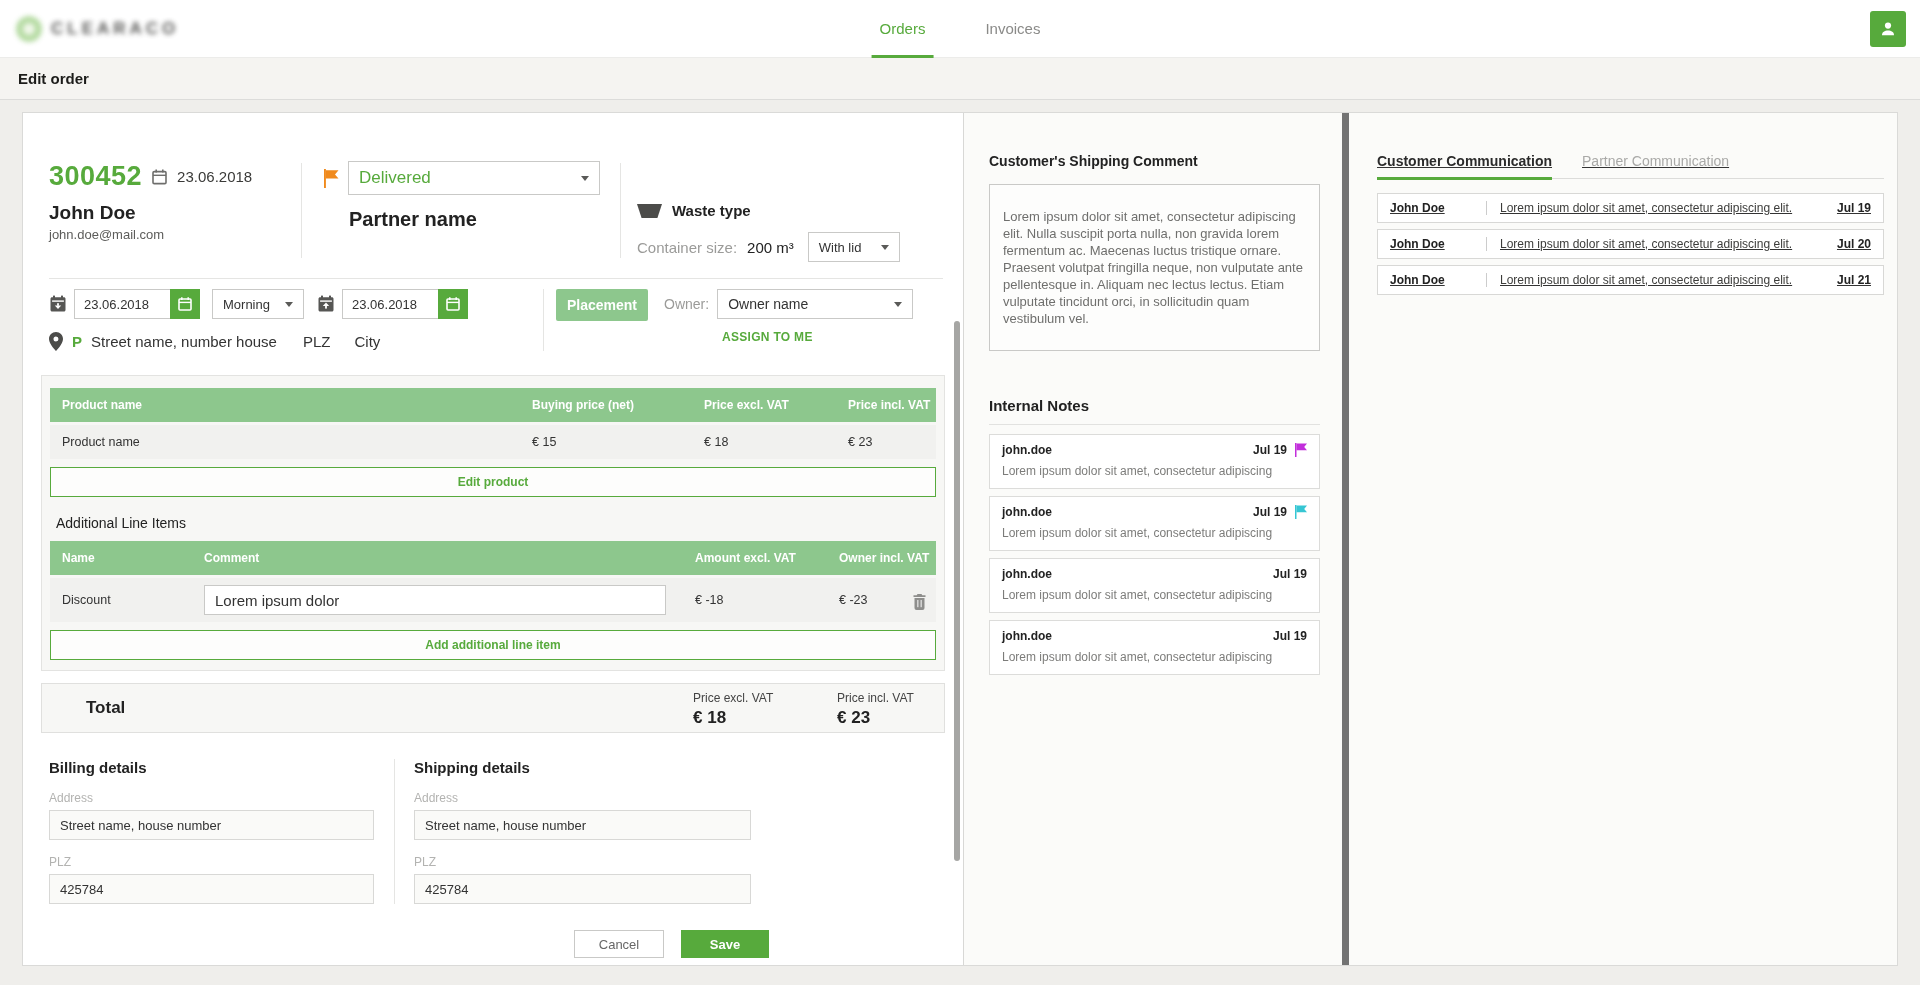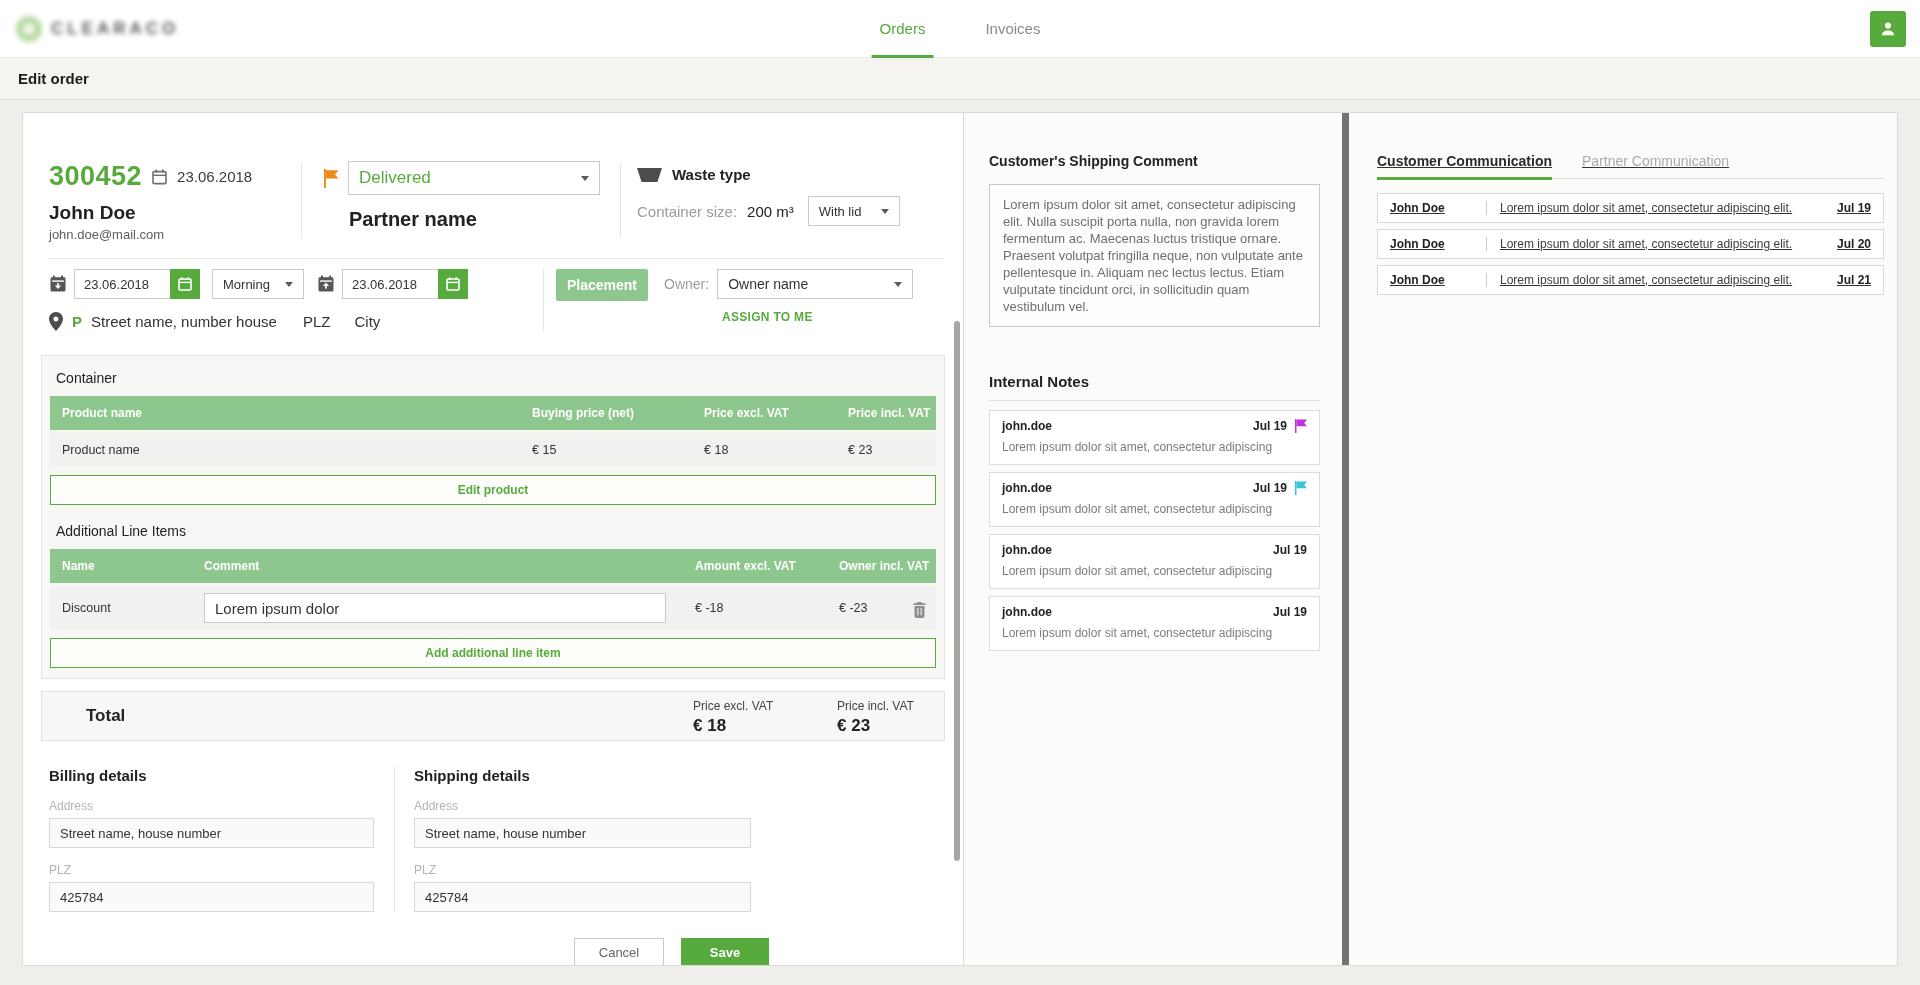--- a/index.html
+++ b/index.html
@@ -25,21 +25,21 @@
   
   .main { height:885px; padding:12px 22px 0; }
   .card { display:flex; height:854px; border:1px solid #dadad8; background:#fbfbf9; }
 
   
   .left-panel { width:940px; background:#fff; position:relative; overflow:hidden; flex:none; }
   .order-header { display:flex; padding:48px 0 0 26px; }
   .oh-a { width:252px; }
   .vline { width:1px; background:#e5e5e3; margin:2px 0 4px; }
   .oh-b { width:318px; padding-left:22px; }
-  .oh-c { flex:1; padding-left:16px; }
+  .oh-c { flex:1; padding-left:16px;margin-top:36px; }
   .num-row { display:flex; align-items:center; gap:10px; }
   .order-num { font-size:27px; font-weight:bold; color:var(--accent,#57aa3c); letter-spacing:.5px; }
   .order-date { font-size:15px; color:#3a3a38; }
   .cust-name { font-size:19px; font-weight:bold; color:#222; margin-top:10px; }
   .cust-mail { font-size:13px; color:#5c5c5a; margin-top:3px; }
   .status-row { display:flex; align-items:center; gap:9px; }
   .select { display:flex; align-items:center; justify-content:space-between; background:#fff;
     border:1px solid #c9c9c7; padding:0 10px; cursor:pointer; }
   .status-select { width:252px; height:34px; font-size:17px; color:var(--accent,#57aa3c); }
   .caret { width:0; height:0; border-left:4px solid transparent; border-right:4px solid transparent;
@@ -114,21 +114,21 @@
     font-size:13px; cursor:pointer; font-family:inherit; }
   .btn-save { width:88px; height:28px; background:var(--accent,#57aa3c); border:none; color:#fff;
     font-size:13px; font-weight:bold; cursor:pointer; font-family:inherit; }
   .scroll-thumb { position:absolute; right:3px; top:208px; width:6px; height:540px; background:#a6a6a4;
     border-radius:3px; cursor:pointer; }
 
   
   .mid-panel { width:379px; flex:none; border-left:1px solid #d8d8d6; background:#fbfbf9; padding:40px 22px 0 25px; }
   .mid-title { font-size:14px; font-weight:bold; color:#222; }
   .comment-box { margin-top:15px; min-height:120px; background:#fdfdfc; border:1px solid #c9c9c7;
-    padding:11px 13px; font-size:13px; line-height:17px; color:#6f6f6d; }
+    padding:23px 13px; font-size:13px; line-height:17px; color:#6f6f6d; }
   .notes-title { margin-top:46px; font-size:15px; font-weight:bold; color:#222; }
   .notes-hr { height:1px; background:#e2e2e0; margin-top:10px; }
   .notes-list { margin-top:9px; }
   .note-card { background:#fff; border:1px solid #dcdcda; padding:8px 12px 10px; margin-bottom:7px; cursor:pointer; }
   .note-head { display:flex; align-items:center; justify-content:space-between; }
   .note-author { font-size:12px; font-weight:bold; color:#222; }
   .note-right { display:flex; align-items:center; gap:8px; }
   .note-date { font-size:12px; font-weight:bold; color:#222; }
   .note-text { margin-top:7px; font-size:12px; color:#7c7c7a; }
 
@@ -309,21 +309,20 @@
                 <span>Owner name</span>
                 <span class="caret"></span>
               </div>
             </div>
             <a class="assign-link">ASSIGN TO ME</a>
           </div>
         </div>
       </div>
 
       <div class="panel">
-        <div class="sec-title">Container</div>
         <div class="t-head t1">
           <span class="c1">Product name</span>
           <span class="cx">Buying price (net)</span>
           <span class="cx">Price excl. VAT</span>
           <span class="cx">Price incl. VAT</span>
         </div>
         <div class="t-row t1">
           <span class="c1">Product name</span>
           <span class="cx">€ 15</span>
           <span class="cx">€ 18</span>

